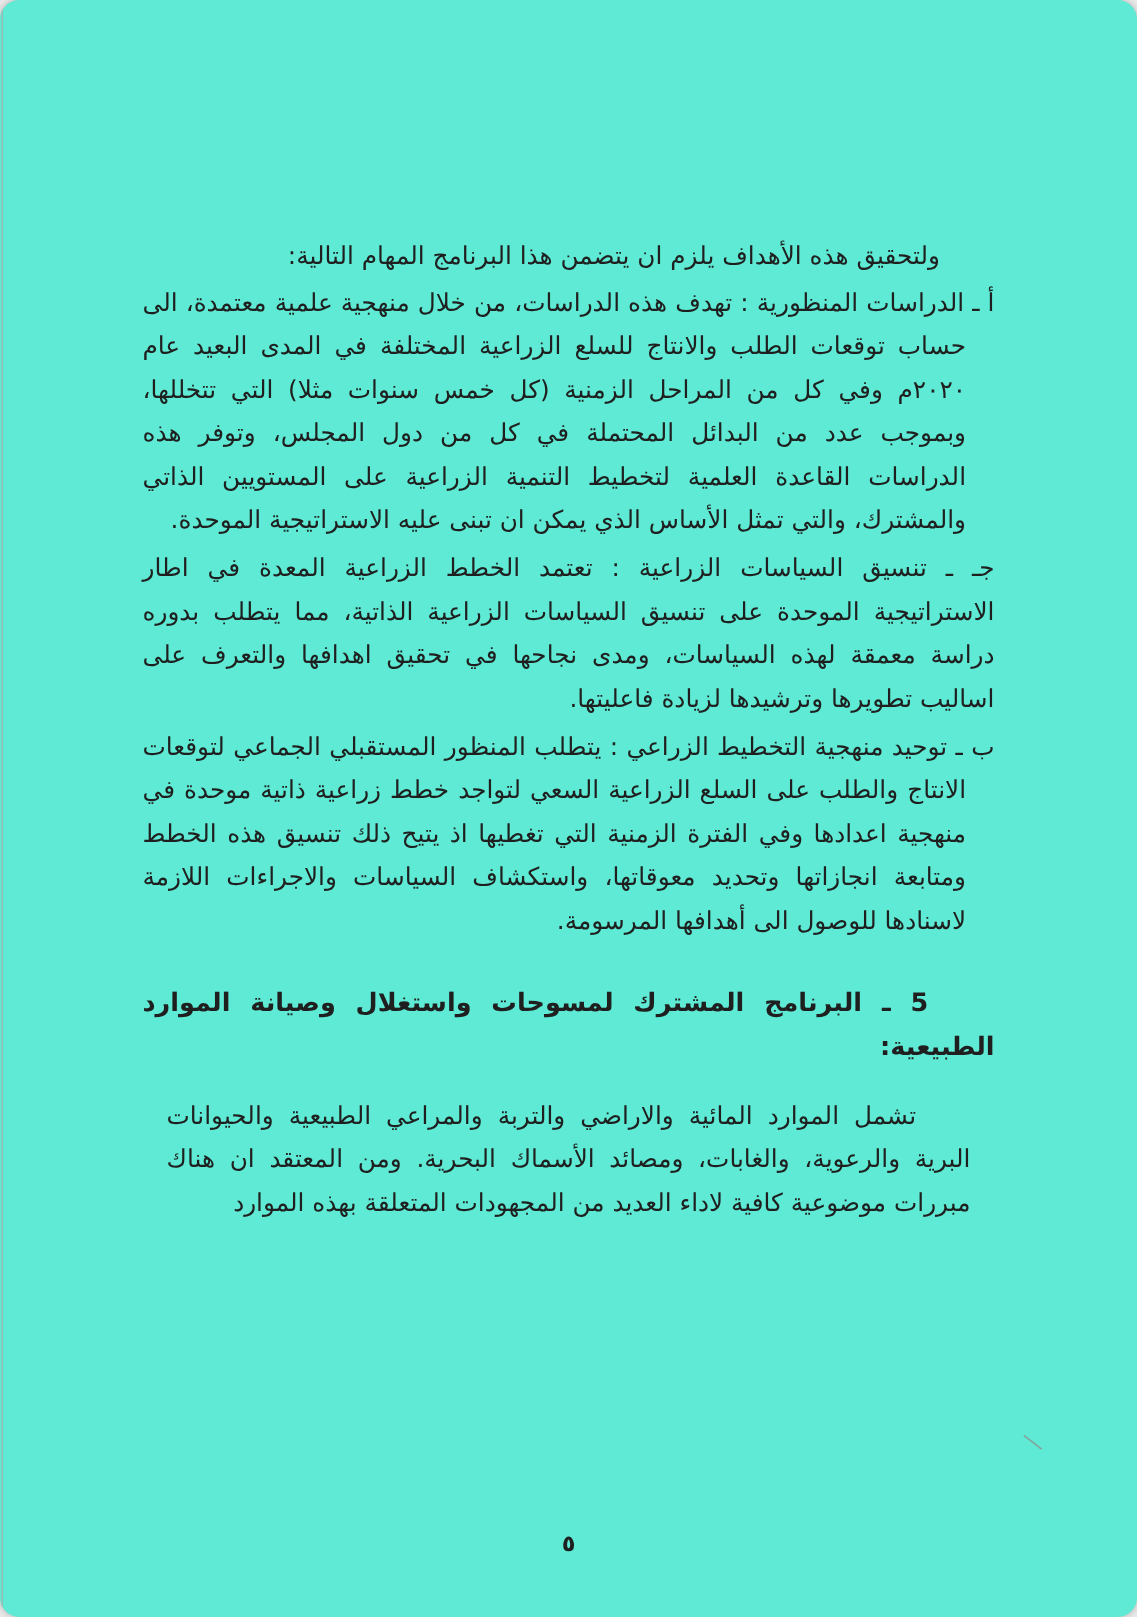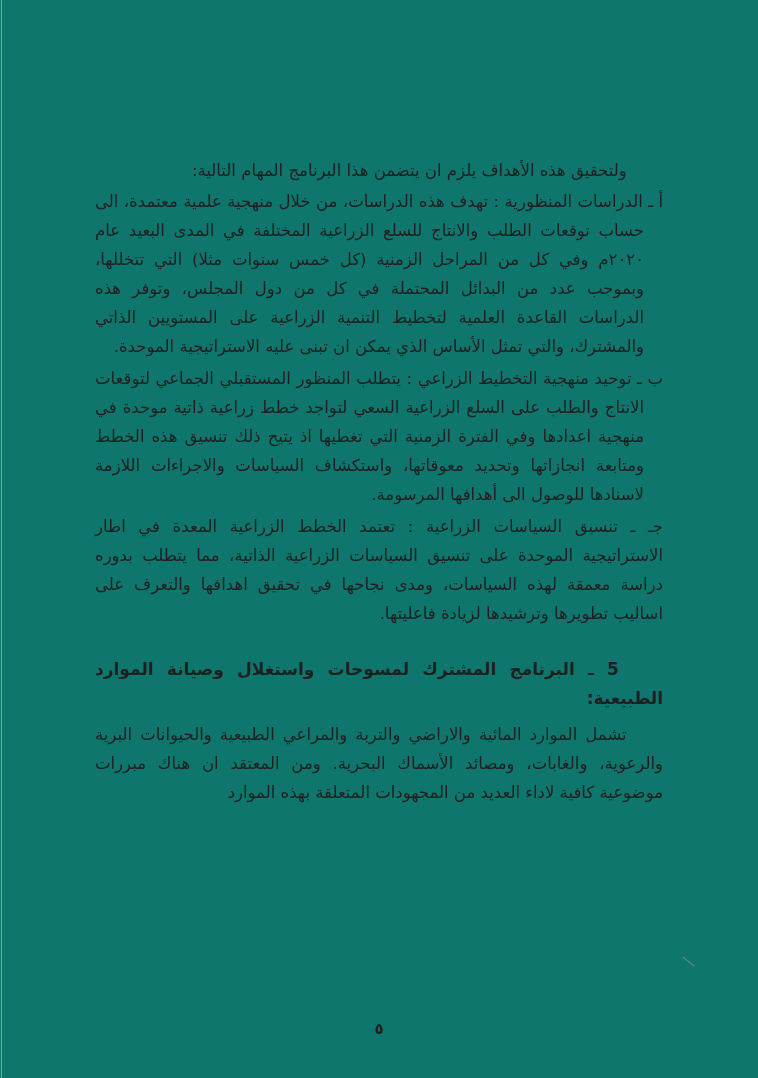--- a/index.html
+++ b/index.html
@@ -5,25 +5,26 @@
   html, body {
     margin: 0;
     padding: 0;
     background: #e9e9e9;
   }
   .page {
     position: relative;
     width: 758px;
     height: 1078px;
     margin: 0 auto;
-    background: #0f766e;
+    background: #5eead4;
     color: #1f1f1f;
     font-family: "DejaVu Sans", "Liberation Sans", sans-serif;
     overflow: hidden;
     box-shadow: 0 0 4px rgba(0,0,0,.25);
+    border-radius: 13px;
   }
   
   .edge-left {
     position: absolute;
     left: 1px;
     top: 0;
     bottom: 0;
     width: 1px;
     background: #a9a9a9;
     opacity: .75;
@@ -60,21 +61,21 @@
     text-indent: -1.15em;
   }
   .section-heading {
     margin: 27px 0 7px 0;
     font-size: 17px;
     font-weight: 700;
     text-indent: 2.6em;
     line-height: 29px;
   }
   .section-body {
-    margin: 0;
+    margin: 16px;
     text-indent: 2.2em;
   }
   .page-number {
     position: absolute;
     left: 0;
     right: 0;
     bottom: 40px;
     text-align: center;
     font-size: 15px;
     font-weight: 700;
@@ -88,23 +89,23 @@
 
   <div class="edge-left"></div>
   <div class="corner-mark"></div>
 
   <main class="content">
 
     <p class="intro">ولتحقيق هذه الأهداف يلزم ان يتضمن هذا البرنامج المهام التالية:</p>
 
     <p class="item hang">أ ـ الدراسات المنظورية : تهدف هذه الدراسات، من خلال منهجية علمية معتمدة، الى حساب توقعات الطلب والانتاج للسلع الزراعية المختلفة في المدى البعيد عام ٢٠٢٠م وفي كل من المراحل الزمنية (كل خمس سنوات مثلا) التي تتخللها، وبموجب عدد من البدائل المحتملة في كل من دول المجلس، وتوفر هذه الدراسات القاعدة العلمية لتخطيط التنمية الزراعية على المستويين الذاتي والمشترك، والتي تمثل الأساس الذي يمكن ان تبنى عليه الاستراتيجية الموحدة.</p>
 
+    <p class="item">جـ ـ تنسيق السياسات الزراعية : تعتمد الخطط الزراعية المعدة في اطار الاستراتيجية الموحدة على تنسيق السياسات الزراعية الذاتية، مما يتطلب بدوره دراسة معمقة لهذه السياسات، ومدى نجاحها في تحقيق اهدافها والتعرف على اساليب تطويرها وترشيدها لزيادة فاعليتها.</p>
+
     <p class="item hang">ب ـ توحيد منهجية التخطيط الزراعي : يتطلب المنظور المستقبلي الجماعي لتوقعات الانتاج والطلب على السلع الزراعية السعي لتواجد خطط زراعية ذاتية موحدة في منهجية اعدادها وفي الفترة الزمنية التي تغطيها اذ يتيح ذلك تنسيق هذه الخطط ومتابعة انجازاتها وتحديد معوقاتها، واستكشاف السياسات والاجراءات اللازمة لاسنادها للوصول الى أهدافها المرسومة.</p>
-
-    <p class="item">جـ ـ تنسيق السياسات الزراعية : تعتمد الخطط الزراعية المعدة في اطار الاستراتيجية الموحدة على تنسيق السياسات الزراعية الذاتية، مما يتطلب بدوره دراسة معمقة لهذه السياسات، ومدى نجاحها في تحقيق اهدافها والتعرف على اساليب تطويرها وترشيدها لزيادة فاعليتها.</p>
 
     <h2 class="section-heading">5 ـ البرنامج المشترك لمسوحات واستغلال وصيانة الموارد الطبيعية:</h2>
 
     <p class="section-body">تشمل الموارد المائية والاراضي والتربة والمراعي الطبيعية والحيوانات البرية والرعوية، والغابات، ومصائد الأسماك البحرية. ومن المعتقد ان هناك مبررات موضوعية كافية لاداء العديد من المجهودات المتعلقة بهذه الموارد</p>
 
   </main>
 
   <div class="page-number">٥</div>
 
 </div>

